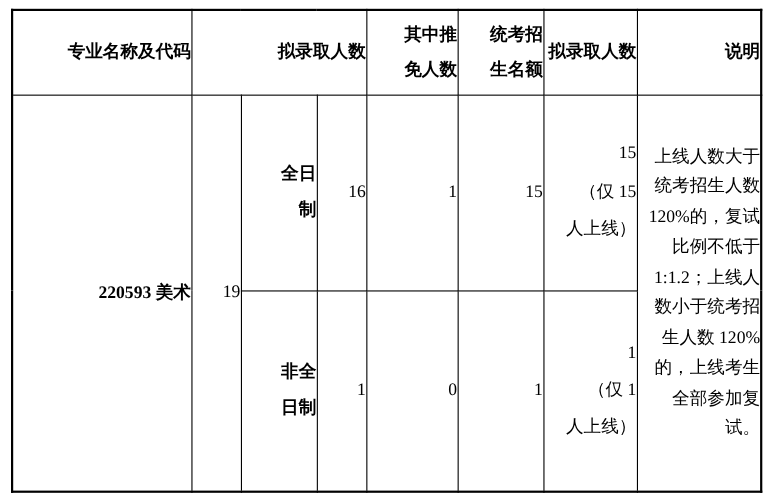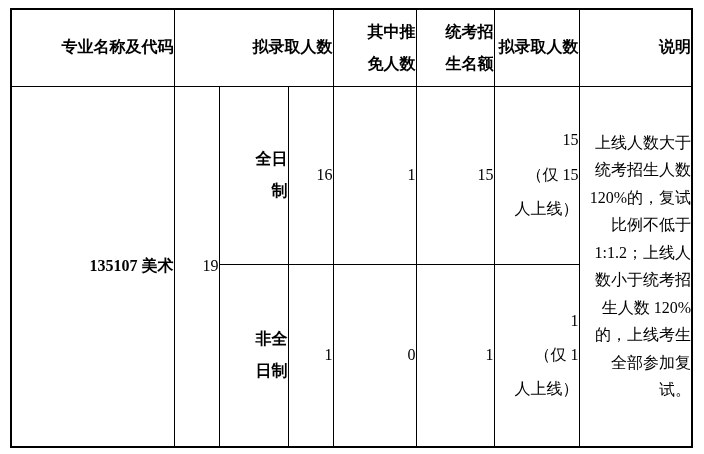--- a/index.html
+++ b/index.html
@@ -79,21 +79,21 @@
       <th>专业名称及代码</th>
       <th colspan="3">拟录取人数</th>
       <th class="multiline">其中推
 免人数</th>
       <th class="multiline">统考招
 生名额</th>
       <th>拟录取人数</th>
       <th>说明</th>
     </tr>
     <tr class="body-row-1">
-      <td rowspan="2" class="major-cell">135107 美术</td>
+      <td rowspan="2" class="major-cell">220593 美术</td>
       <td rowspan="2">19</td>
       <td class="multiline">全日
 制</td>
       <td>16</td>
       <td>1</td>
       <td>15</td>
       <td class="retest-cell">15
 （仅 15
 人上线）</td>
       <td rowspan="2" class="note-cell">上线人数大于统考招生人数 120%的，复试比例不低于 1:1.2；上线人数小于统考招生人数 120%的，上线考生全部参加复试。</td>

